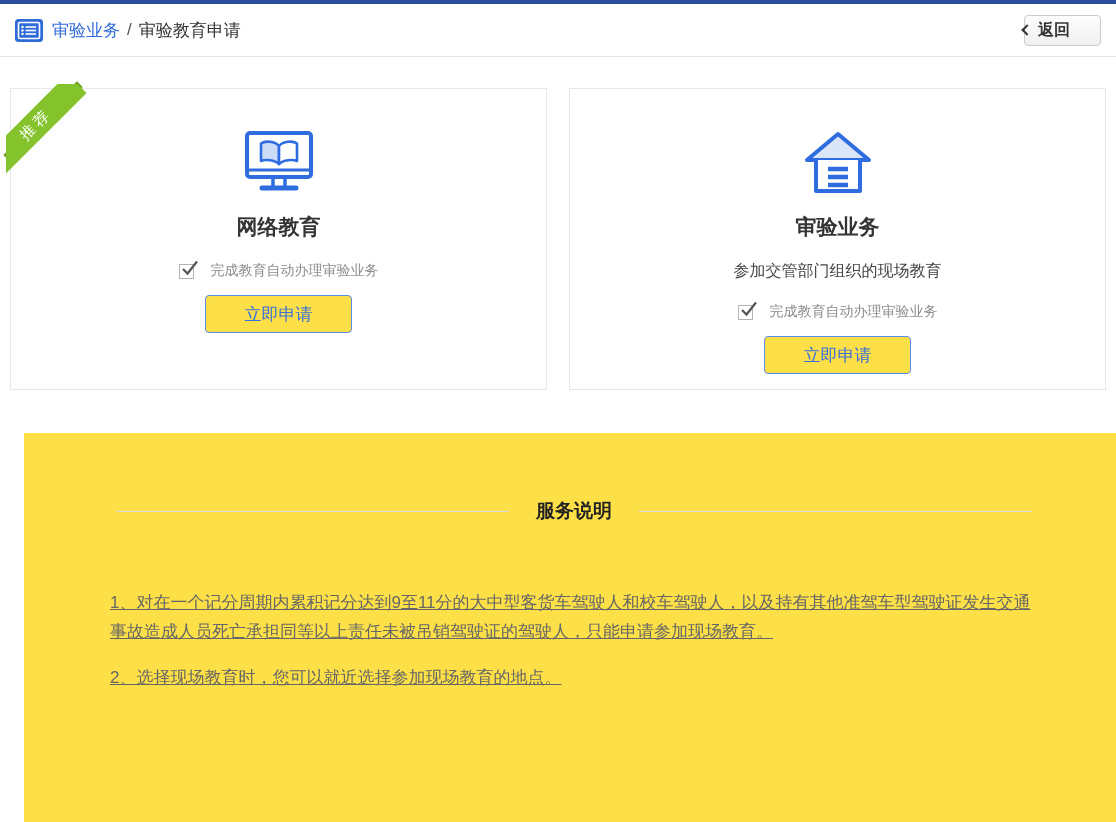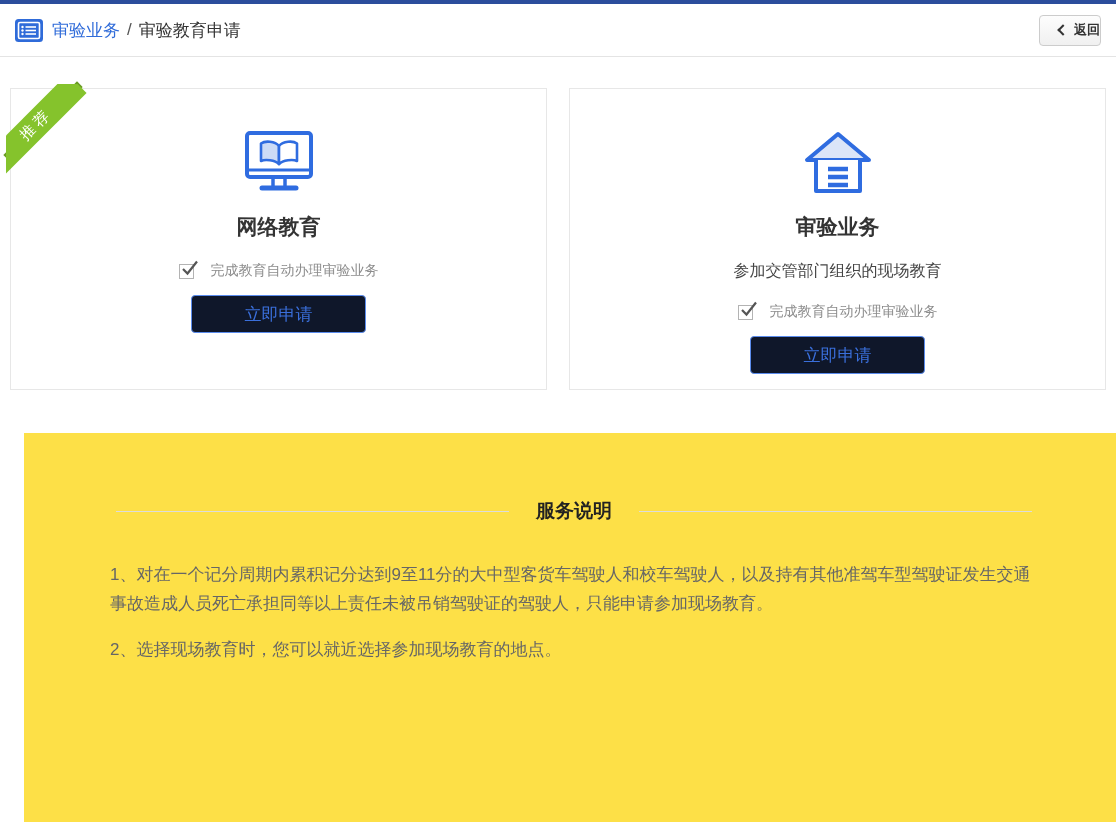--- a/index.html
+++ b/index.html
@@ -8,52 +8,52 @@
   .page { position:relative; width:1116px; height:822px; background:#fff; overflow:hidden; margin:0 auto; }
 
   
   .topstrip { height:4px; background:#2b4d9c; }
   .header { height:53px; display:flex; align-items:center; padding:1px 15px; background:#fff; border-bottom:1px solid #e4e4e4; }
   .crumb-icon { display:inline-flex; margin-right:9px; }
   .breadcrumb { display:flex; align-items:center; font-size:17px; }
   .crumb-root { color:#2f6bd9; cursor:pointer; }
   .crumb-sep { color:#555; margin:0 7px; }
   .crumb-cur { color:#333; }
-  .back-btn { margin-left:auto; display:flex; align-items:center; justify-content:flex-end; width:62px; height:31px;
+  .back-btn { margin-left:auto; display:flex; align-items:center; justify-content:flex-start; width:77px; height:31px;
     border:1px solid #ccc; border-radius:4px; background:linear-gradient(#fdfdfd,#f0f0f0); color:#333;
-    font-size:13px; font-weight:600; cursor:pointer; }
+    font-size:16px; font-weight:600; cursor:pointer; }
   .chevron-left { width:8px; height:8px; border-left:2px solid #333; border-bottom:2px solid #333;
     transform:rotate(45deg); margin-right:7px; margin-left:-2px; }
 
   
   .cards { display:flex; gap:22px; margin:31px 10px 0; }
   .card { position:relative; flex:1; height:302px; background:#fff; border:1px solid #e7e7e7; text-align:center; }
   .card-icon { margin-top:40px; height:68px; display:flex; justify-content:center; align-items:center; }
   .card-title { margin-top:16px; font-size:21px; font-weight:bold; color:#333;text-align:center; }
   .card-desc { margin-top:20px; font-size:16px; color:#454545; }
   .checkbox-row { margin-top:21px; font-size:14px; color:#8c8c8c; display:flex; justify-content:center; align-items:center; cursor:pointer;gap:8px; }
   .checkbox { position:relative; display:inline-block; width:15px; height:15px; border:1px solid #b3b3b3; background:#fff; margin-right:9px; }
   .checkbox svg { position:absolute; left:0px; top:-6px; overflow:visible; }
-  .apply-btn { margin-top:15px; width:175px; height:38px; background:#0f172a; border:1px solid #5b8ced; border-radius:4px;
+  .apply-btn { margin-top:15px; width:147px; height:38px; background:#fde047; border:1px solid #5b8ced; border-radius:4px;
     color:#3a6fdb; font-size:17px; font-family:inherit; cursor:pointer; }
 
   
   .fold { position:absolute; width:8px; height:8px; background:#699b22; transform:rotate(45deg); z-index:1; }
   .fold-a { top:-6px; left:62px; }
   .fold-b { top:62px; left:-6px; }
   .ribbon { position:absolute; top:-5px; left:-5px; width:100px; height:100px; overflow:hidden; z-index:2; pointer-events:none; }
   .ribbon .band { position:absolute; left:-28px; top:27px; width:116px; padding:4px 0; background:#85c32c; color:#fff;
     text-align:center; font-size:15px; letter-spacing:4px; transform:rotate(-45deg); }
 
   
   .service { position:absolute; top:433px; left:24px; width:1100px; bottom:0; background:#fde047; }
   .service-title-row { display:flex; align-items:center; margin:65px 92px 0; }
   .service-title-row .line { flex:1; height:1px; background:#dcdcdc; }
   .service-title { margin:0 27px; font-size:19px; font-weight:bold; color:#222; }
-  .notes { margin:36px 86px 0; font-size:17px; color:#666; line-height:1.72; }
+  .notes { margin:64px 86px 0; font-size:17px; color:#666; line-height:1.72;text-decoration:underline; }
   .notes p { margin-bottom:17px; }
   .progress-link { text-decoration:underline; cursor:pointer; }
 </style>
 </head>
 <body>
 
 <div class="page">
 
   <div class="topstrip"></div>
 

